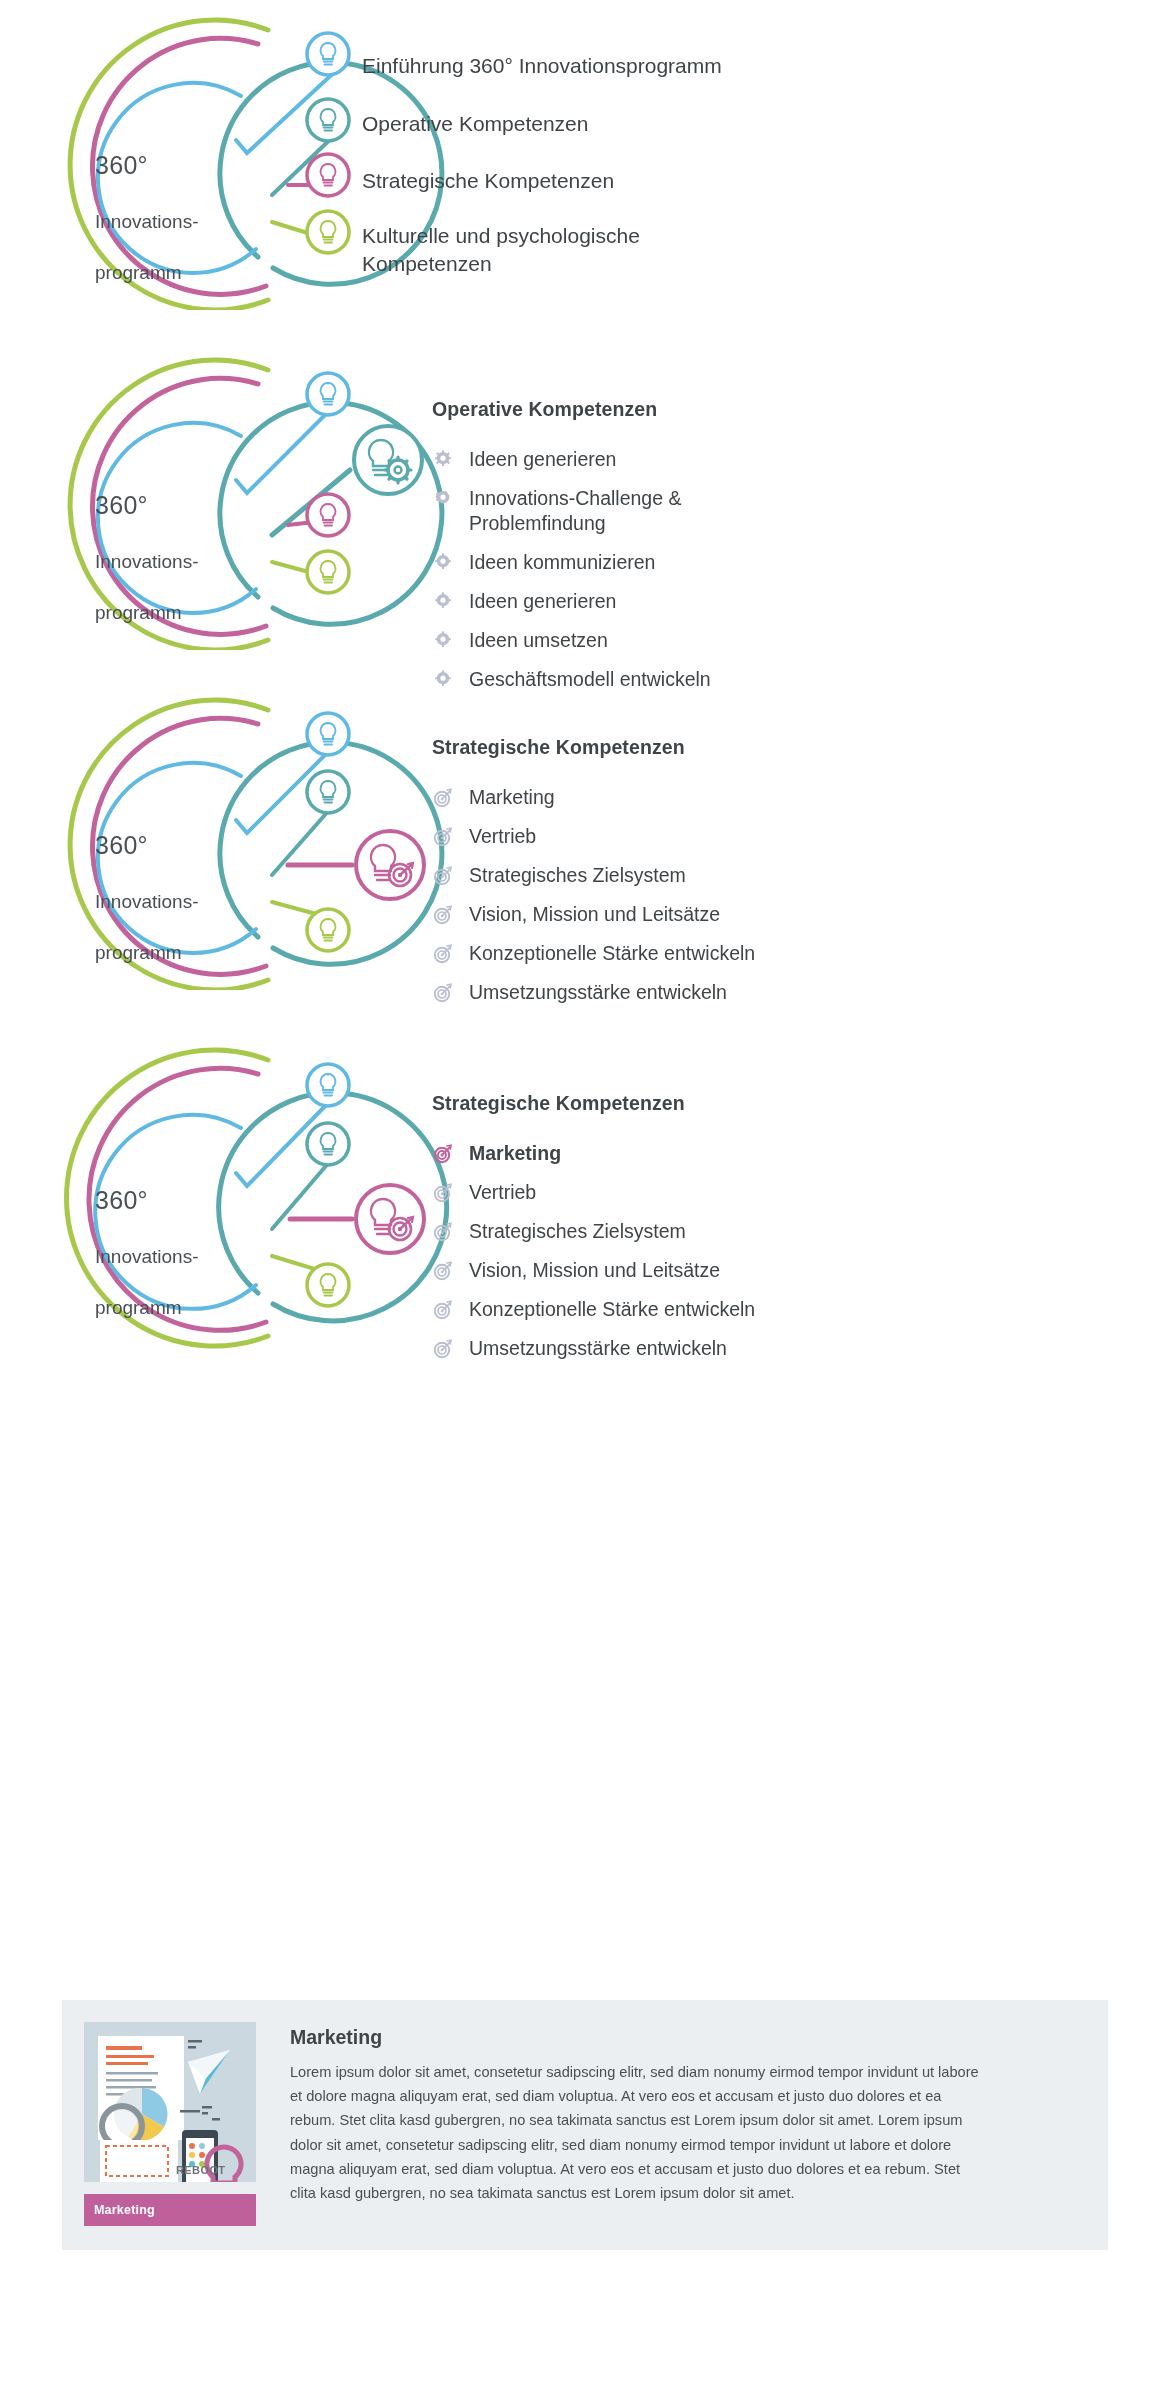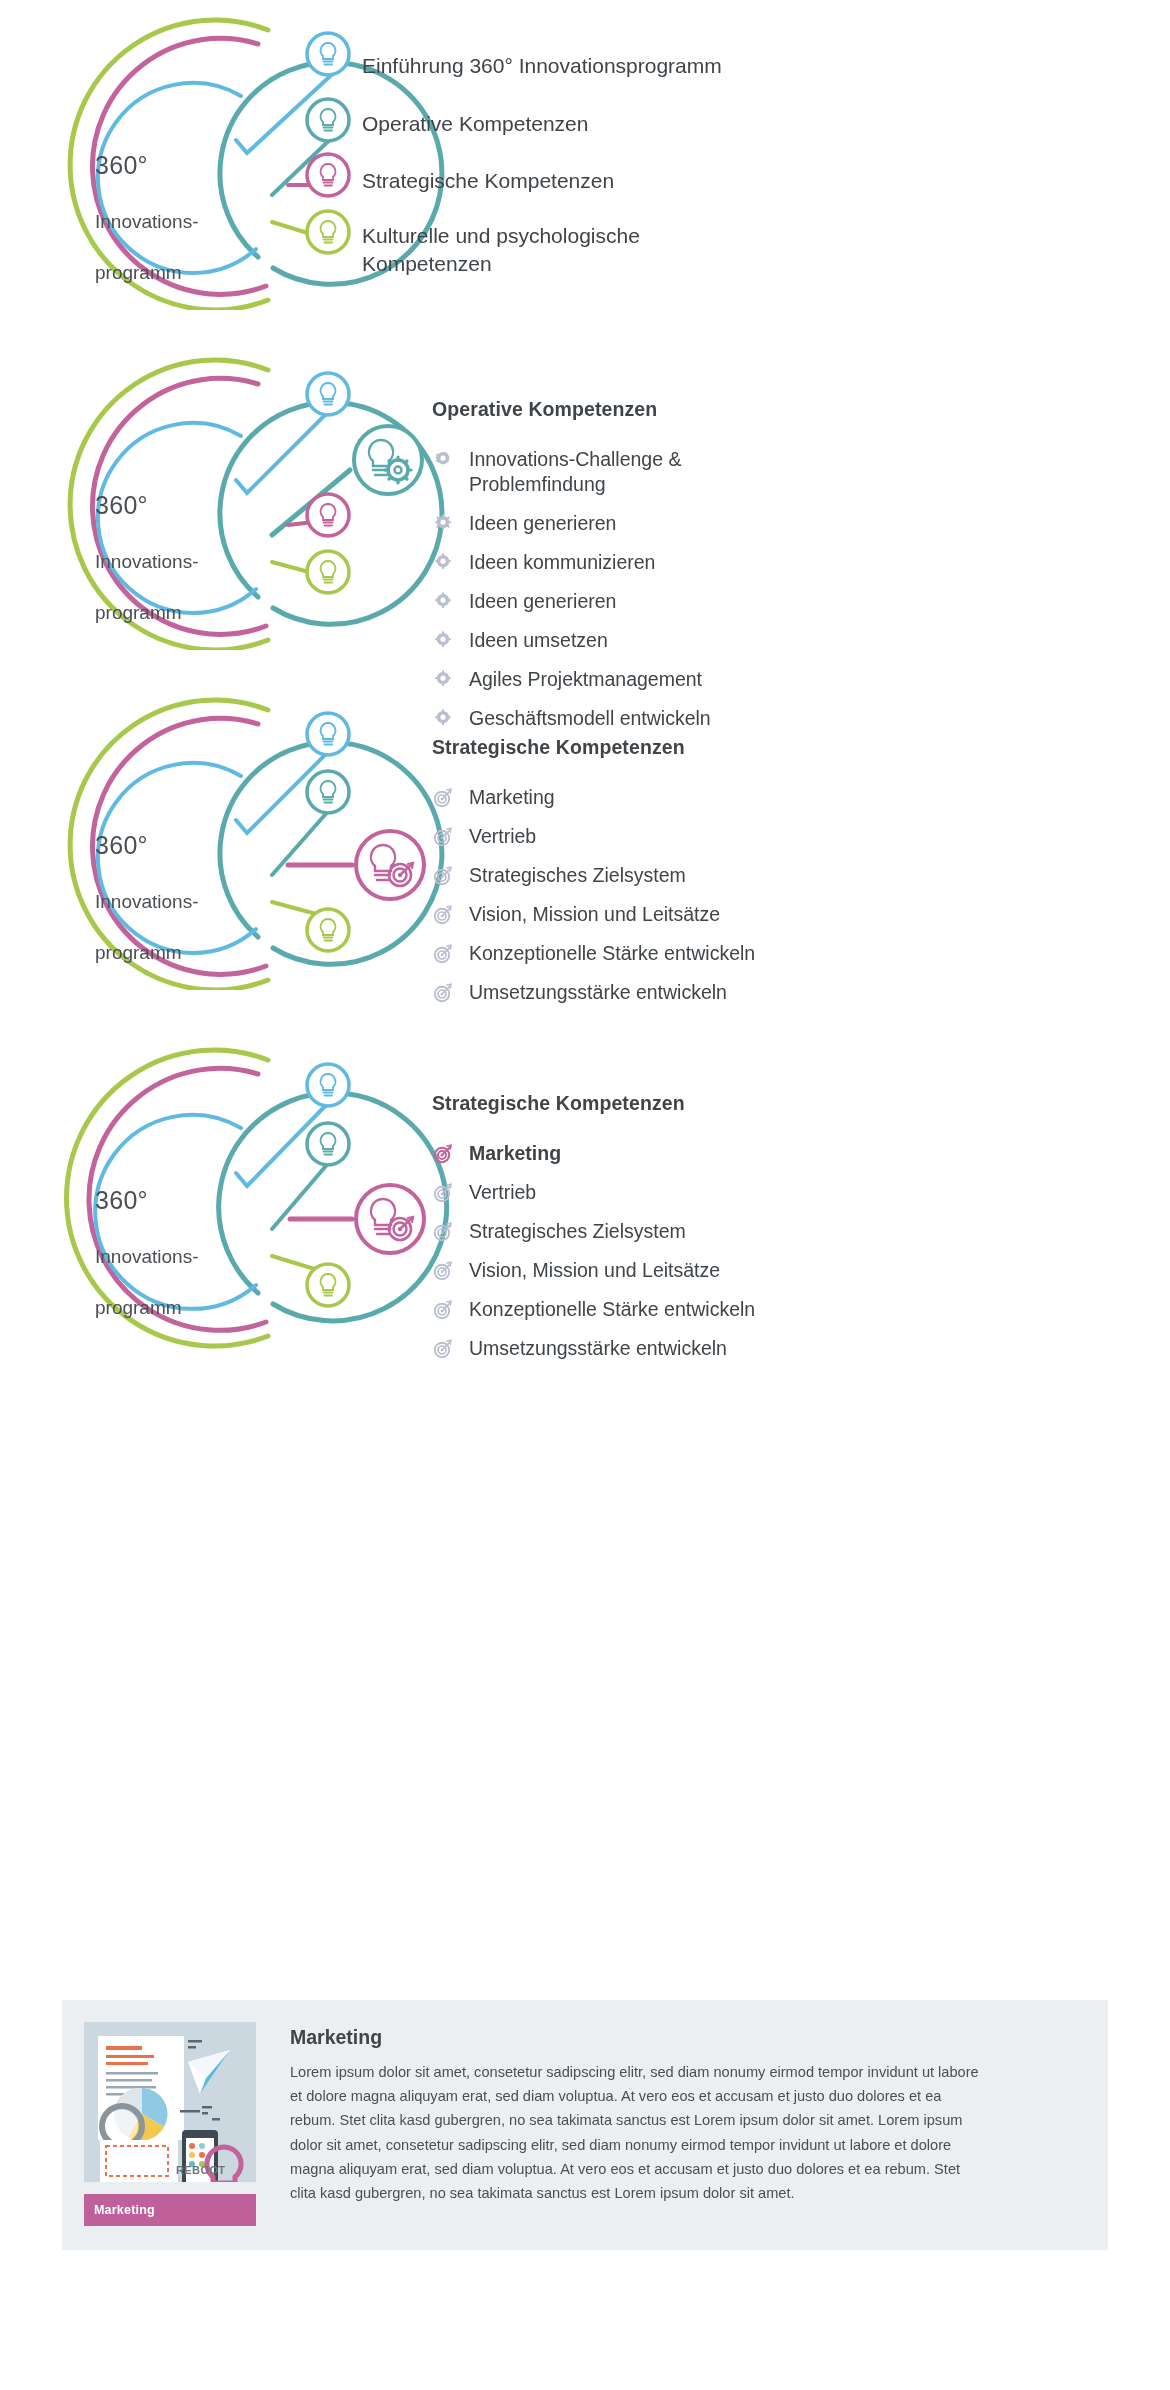--- a/index.html
+++ b/index.html
@@ -223,52 +223,52 @@
         <div class="sub">Innovations-</div>
         <div class="sub">programm</div>
       </div>
     </div>
     <div class="panel" style="left:432px;top:48px;width:620px;">
       <div class="panel-title">Operative Kompetenzen</div>
       <ul class="blist">
         <li>
           <span class="bul">
             <svg width="22" height="22" viewBox="0 0 22 22">
-                <g fill="#b9bfd0">
-                  <path d="M11 3.2l1.6.6 1.5-.9 1.1 1.2-.6 1.6.9 1.4 1.7.2v1.6l-1.7.2-.9 1.4.6 1.6-1.1 1.2-1.5-.9-1.6.6-.6-1.7h-1.6l-.6 1.7-1.6-.6-1.5.9-1.1-1.2.6-1.6-.9-1.4-1.7-.2V8.9l1.7-.2.9-1.4-.6-1.6 1.1-1.2 1.5.9 1.6-.6z" transform="translate(0,0)"></path>
-                </g>
-                <circle cx="11" cy="9.2" r="6.2" fill="#b9bfd0"></circle>
-                <circle cx="11" cy="9.2" r="2.6" fill="#ffffff"></circle>
-              </svg>
-          </span>
-          <span class="txt">Innovations-Challenge &amp;
-Problemfindung</span>
-        </li>
-        <li>
-          <span class="bul">
-            <svg width="22" height="22" viewBox="0 0 22 22">
                 <circle cx="11" cy="9.2" r="6.2" fill="#b9bfd0"></circle>
                 <circle cx="11" cy="9.2" r="2.6" fill="#ffffff"></circle>
                 <g fill="#b9bfd0">
                   <rect x="10" y="1.4" width="2" height="3"></rect>
                   <rect x="10" y="14" width="2" height="3"></rect>
                   <rect x="3.2" y="8.2" width="3" height="2"></rect>
                   <rect x="15.8" y="8.2" width="3" height="2"></rect>
                   <rect x="4.8" y="3.4" width="2" height="3" transform="rotate(-45 5.8 4.9)"></rect>
                   <rect x="15.2" y="11.9" width="2" height="3" transform="rotate(-45 16.2 13.4)"></rect>
                   <rect x="15.2" y="3.4" width="2" height="3" transform="rotate(45 16.2 4.9)"></rect>
                   <rect x="4.8" y="11.9" width="2" height="3" transform="rotate(45 5.8 13.4)"></rect>
                 </g>
               </svg>
           </span>
           <span class="txt">Ideen generieren</span>
         </li>
         <li>
           <span class="bul">
             <svg width="22" height="22" viewBox="0 0 22 22">
+                <g fill="#b9bfd0">
+                  <path d="M11 3.2l1.6.6 1.5-.9 1.1 1.2-.6 1.6.9 1.4 1.7.2v1.6l-1.7.2-.9 1.4.6 1.6-1.1 1.2-1.5-.9-1.6.6-.6-1.7h-1.6l-.6 1.7-1.6-.6-1.5.9-1.1-1.2.6-1.6-.9-1.4-1.7-.2V8.9l1.7-.2.9-1.4-.6-1.6 1.1-1.2 1.5.9 1.6-.6z" transform="translate(0,0)"></path>
+                </g>
+                <circle cx="11" cy="9.2" r="6.2" fill="#b9bfd0"></circle>
+                <circle cx="11" cy="9.2" r="2.6" fill="#ffffff"></circle>
+              </svg>
+          </span>
+          <span class="txt">Innovations-Challenge &amp;
+Problemfindung</span>
+        </li>
+        <li>
+          <span class="bul">
+            <svg width="22" height="22" viewBox="0 0 22 22">
                 <circle cx="11" cy="9.2" r="6.2" fill="#b9bfd0"></circle>
                 <circle cx="11" cy="9.2" r="2.6" fill="#ffffff"></circle>
                 <g fill="#b9bfd0">
                   <rect x="10" y="1.4" width="2" height="3"></rect>
                   <rect x="10" y="14" width="2" height="3"></rect>
                   <rect x="3.2" y="8.2" width="3" height="2"></rect>
                   <rect x="15.8" y="8.2" width="3" height="2"></rect>
                 </g>
               </svg>
           </span>
@@ -310,35 +310,20 @@
                 <circle cx="11" cy="9.2" r="6.2" fill="#b9bfd0"></circle>
                 <circle cx="11" cy="9.2" r="2.6" fill="#ffffff"></circle>
                 <g fill="#b9bfd0">
                   <rect x="10" y="1.4" width="2" height="3"></rect>
                   <rect x="10" y="14" width="2" height="3"></rect>
                   <rect x="3.2" y="8.2" width="3" height="2"></rect>
                   <rect x="15.8" y="8.2" width="3" height="2"></rect>
                 </g>
               </svg>
           </span>
-          <span class="txt">Agiles Projektmanagement</span>
-        </li>
-        <li>
-          <span class="bul">
-            <svg width="22" height="22" viewBox="0 0 22 22">
-                <circle cx="11" cy="9.2" r="6.2" fill="#b9bfd0"></circle>
-                <circle cx="11" cy="9.2" r="2.6" fill="#ffffff"></circle>
-                <g fill="#b9bfd0">
-                  <rect x="10" y="1.4" width="2" height="3"></rect>
-                  <rect x="10" y="14" width="2" height="3"></rect>
-                  <rect x="3.2" y="8.2" width="3" height="2"></rect>
-                  <rect x="15.8" y="8.2" width="3" height="2"></rect>
-                </g>
-              </svg>
-          </span>
           <span class="txt">Geschäftsmodell entwickeln</span>
         </li>
       </ul>
     </div>
   </div>
 
   <div class="section" style="top:690px;height:300px;">
     <div class="wheel-wrap">
       <svg class="wheel-svg" width="520" height="300" viewBox="0 0 520 300">
         <g fill="none" stroke-linecap="round">

